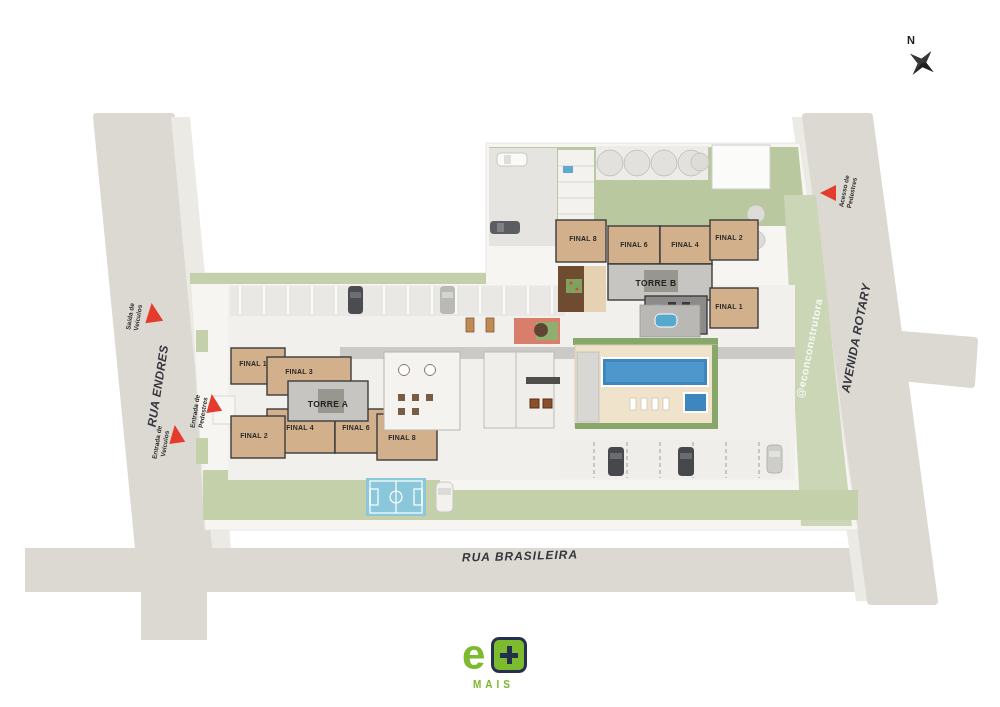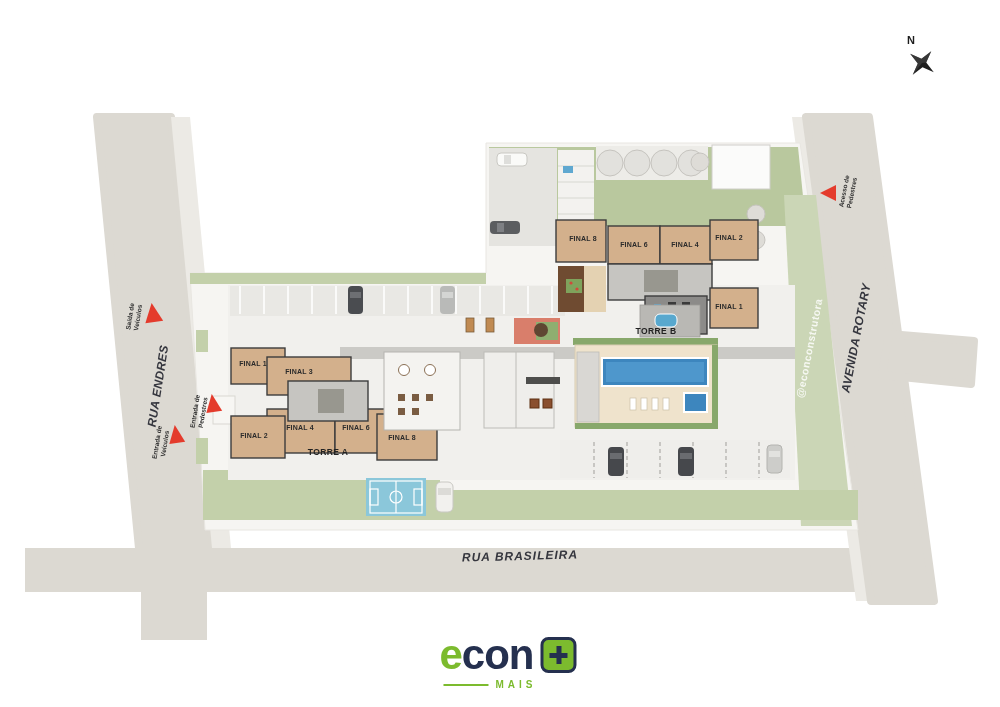--- a/index.html
+++ b/index.html
@@ -2,21 +2,21 @@
 <html><head>
 <meta charset="utf-8">
 <style>
   html,body{margin:0;padding:0;background:#ffffff;}
   #stage{position:relative;width:1000px;height:707px;background:#ffffff;overflow:hidden;
          font-family:"Liberation Sans", sans-serif;}
   #basemap{position:absolute;left:0;top:0;}
   .lbl{position:absolute;font-weight:bold;color:#2e2e2e;white-space:nowrap;
        transform:translate(-50%,-50%);}
   .unit{font-size:7px;letter-spacing:.2px;color:#2b2b2b;}
-  .tower-name{font-size:8.5px;letter-spacing:.4px;color:#222;margin-top:48px;}
+  .tower-name{font-size:8.5px;letter-spacing:.4px;color:#222;}
   .street{font-size:12px;font-style:italic;color:#35363e;letter-spacing:.4px;}
   .access{font-size:6.5px;line-height:1.2;text-align:center;white-space:normal;width:44px;color:#2f2f2f;}
   .rotL{transform:translate(-50%,-50%) rotate(-81deg);}
   .rotR{transform:translate(-50%,-50%) rotate(-79deg);}
   .watermark{font-size:10.5px;font-weight:bold;color:rgba(255,255,255,.82);letter-spacing:.5px;}
   .nmark{font-size:11px;color:#1d1d1d;}
   
   #logo{position:absolute;left:508px;top:662px;transform:translate(-50%,-50%);}
   #logo .row{display:flex;align-items:center;}
   #logo .word{font-size:42px;font-weight:bold;letter-spacing:-1px;line-height:1;}
@@ -240,21 +240,20 @@
 <div class="lbl tower-name" style="left:656px;top:283px;">TORRE B</div>
 <div class="lbl unit" style="left:583px;top:238px;">FINAL 8</div>
 <div class="lbl unit" style="left:634px;top:244px;">FINAL 6</div>
 <div class="lbl unit" style="left:685px;top:244px;">FINAL 4</div>
 <div class="lbl unit" style="left:729px;top:237px;">FINAL 2</div>
 <div class="lbl unit" style="left:729px;top:306px;">FINAL 1</div>
 
 <div id="logo">
   <div class="row">
     <span class="word e">e</span>
-        <span class="word con">con</span>
     <span class="plusbox">
       <span class="pbar ph"></span>
       <span class="pbar pv"></span>
     </span>
   </div>
   <div class="subrow">
     <span class="subline"></span>
     <span class="mais">MAIS</span>
   </div>
 </div>

